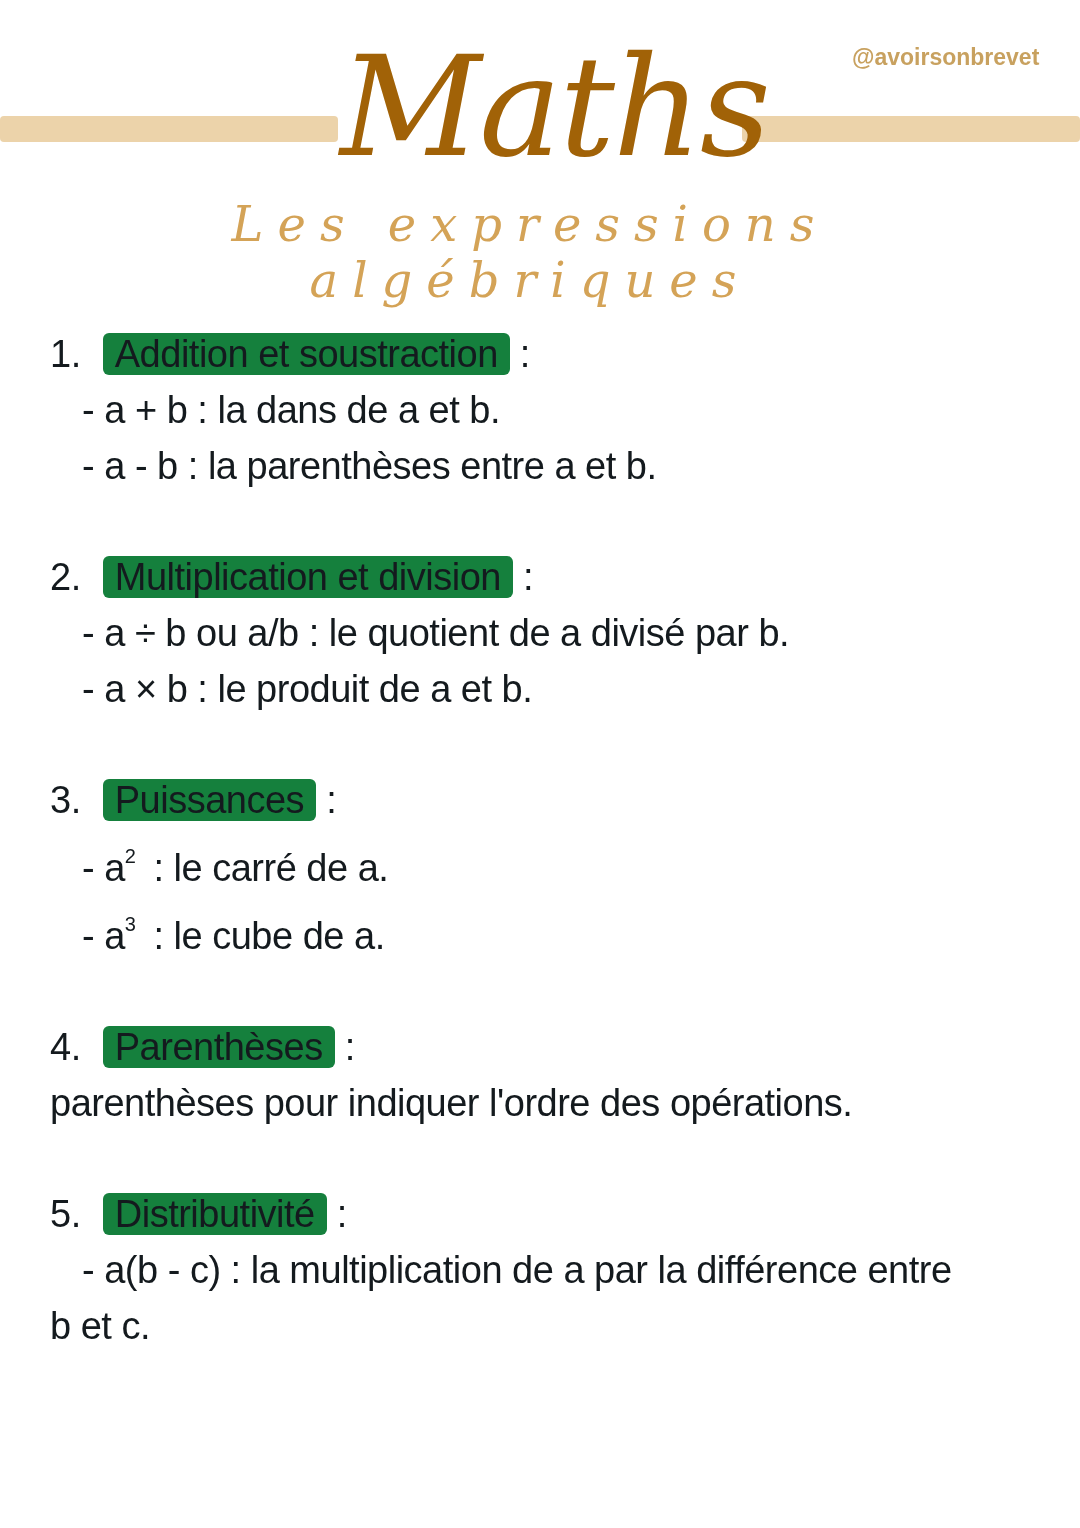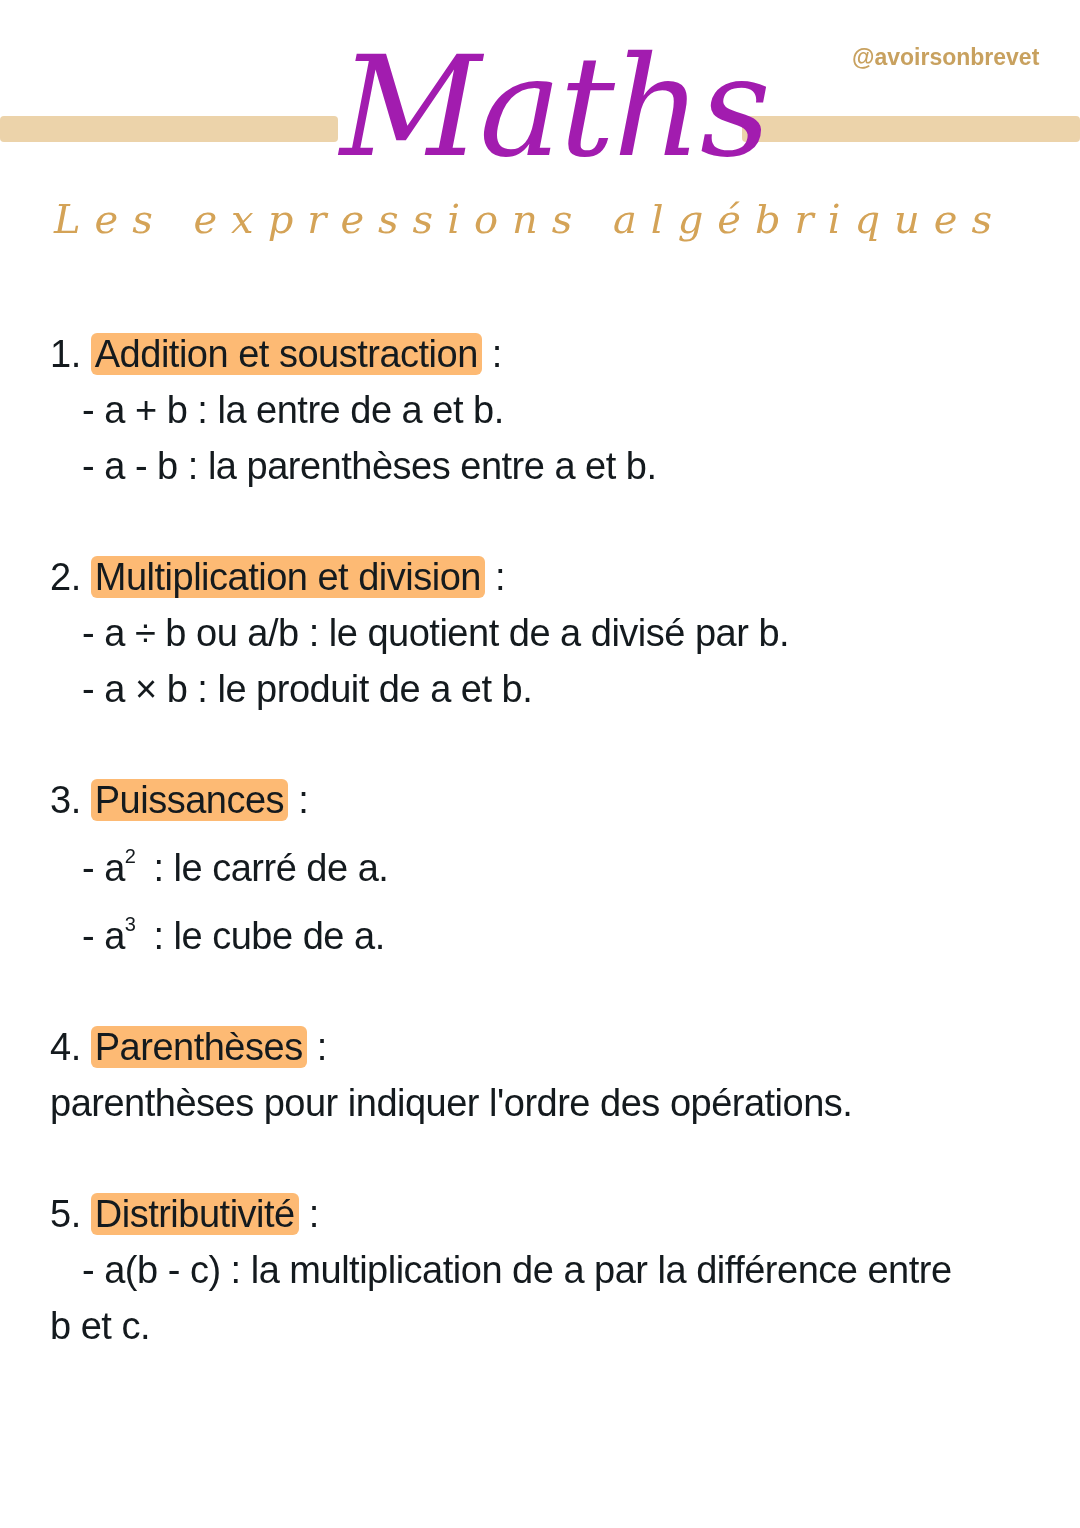--- a/index.html
+++ b/index.html
@@ -34,54 +34,55 @@
     .title {
       position: absolute;
       top: 18px;
       left: 340px;
       width: 400px;
       text-align: center;
       font-family: "DejaVu Serif", serif;
       font-style: italic;
       font-size: 138px;
       line-height: 180px;
-      color: #a21caf;
+      color: #a16207;
       letter-spacing: -2px;
     }
     .subtitle {
       position: absolute;
       top: 196px;
       left: 0;
       width: 1060px;
       text-align: center;
       padding-left: 0;
       font-family: "DejaVu Serif", serif;
       font-style: italic;
-      font-size: 40px;
+      font-size: 48px;
       letter-spacing: 14px;
       color: #d4a357;
     }
     .content {
       position: absolute;
       top: 326px;
       left: 50px;
       width: 1000px;
     }
     .section { margin-bottom: 55px; }
     .line {
       font-family: "Liberation Sans", sans-serif;
       font-size: 38px;
       line-height: 56px;
       white-space: nowrap;
       letter-spacing: -0.5px;
     }
     .hl {
-      background: #fdba74;
+      background: #15803d;
       border-radius: 6px;
-      padding: 0 4px;
+      padding: 0 12px;
+      margin-left: 12px;
     }
     .item { padding-left: 32px; }
     .sup { font-size: 20px; vertical-align: 18px; margin-right: 18px; }
   </style>
 </head>
 <body>
 
 <div class="bar bar-left"></div>
 <div class="bar bar-right"></div>
 <div class="handle">@avoirsonbrevet</div>
@@ -89,21 +90,21 @@
 <div class="subtitle">Les expressions algébriques</div>
 
 <div class="content">
 
   <div class="section">
     <div class="line">
       <span>1.</span>
       <span class="hl">Addition et soustraction</span>
       <span>:</span>
     </div>
-    <div class="line item">- a + b : la entre de a et b.</div>
+    <div class="line item">- a + b : la dans de a et b.</div>
     <div class="line item">- a - b : la parenthèses entre a et b.</div>
   </div>
 
   <div class="section">
     <div class="line">
       <span>2.</span>
       <span class="hl">Multiplication et division</span>
       <span>:</span>
     </div>
     <div class="line item">- a ÷ b ou a/b : le quotient de a divisé par b.</div>

